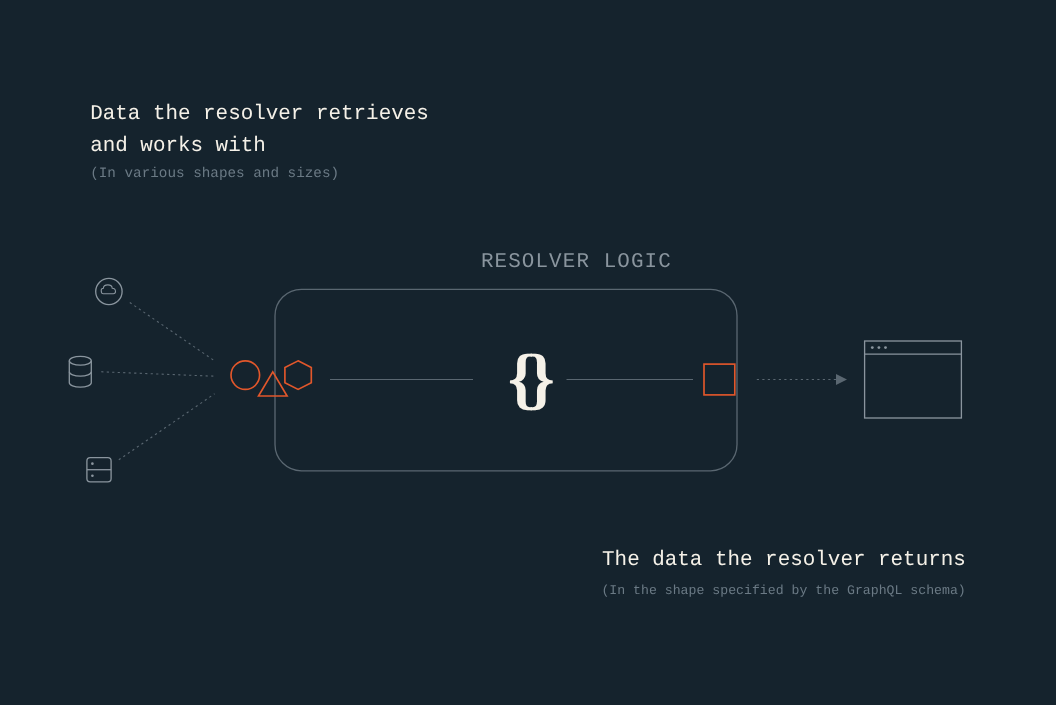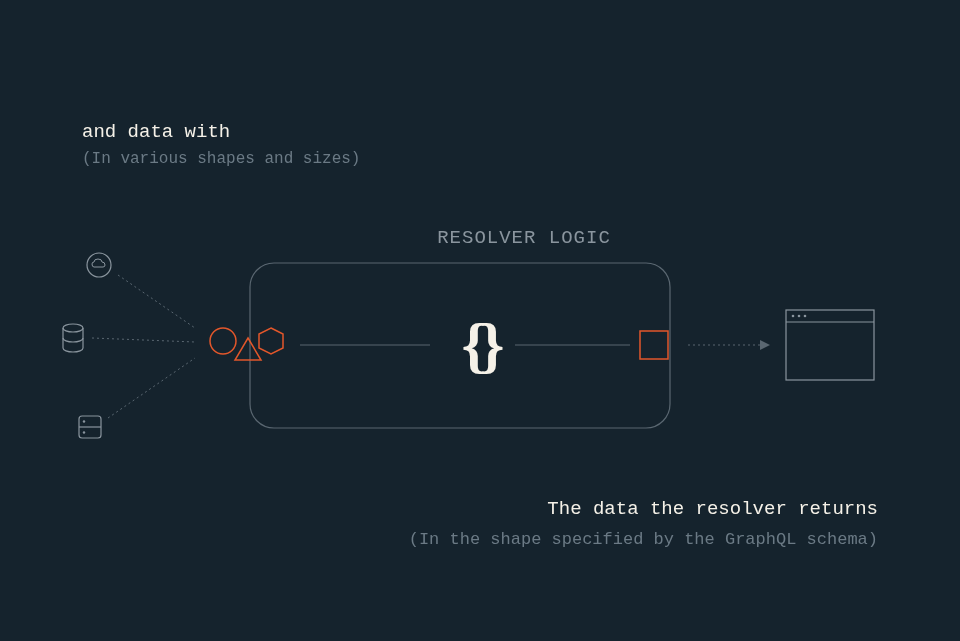--- a/index.html
+++ b/index.html
@@ -22,21 +22,21 @@
       color: #f5f1e8;
       font-size: 19px;
       line-height: 1.5;
       font-weight: normal;
     }
     .input-subheading {
       position: absolute;
       left: 82px;
       top: 150px;
       color: #6b7a85;
-      font-size: 16px;
+      font-size: 13px;
     }
     .center-label {
       position: absolute;
       left: 50%;
       transform: translateX(-50%);
       top: 227px;
       color: #8a959e;
       font-size: 19px;
       letter-spacing: 1px;
       margin-left: 44px;
@@ -47,21 +47,21 @@
       top: 498px;
       color: #f5f1e8;
       font-size: 19px;
       text-align: center;
     }
     .output-subheading {
       position: absolute;
       right: 82px;
       top: 530px;
       color: #6b7a85;
-      font-size: 17px;
+      font-size: 12px;
       text-align: right;
     }
     .diagram-svg {
       position: absolute;
       left: 0;
       top: 0;
       width: 960px;
       height: 641px;
     }
     .braces {
@@ -73,22 +73,22 @@
       color: #f5f1e8;
       font-weight: bold;
       font-family: Georgia, serif;
       letter-spacing: -6px;
     }
   </style>
 </head>
 <body>
 
 <div class="input-heading">
-  <br>
-  <span>and data with</span>
+  <span>Data the resolver retrieves</span><br>
+  <span>and works with</span>
 </div>
 <div class="input-subheading">(In various shapes and sizes)</div>
 
 <div class="center-label">RESOLVER LOGIC</div>
 
 <div class="output-heading">The data the resolver returns</div>
 <div class="output-subheading">(In the shape specified by the GraphQL schema)</div>
 
 <svg class="diagram-svg" viewBox="0 0 960 641">
 

